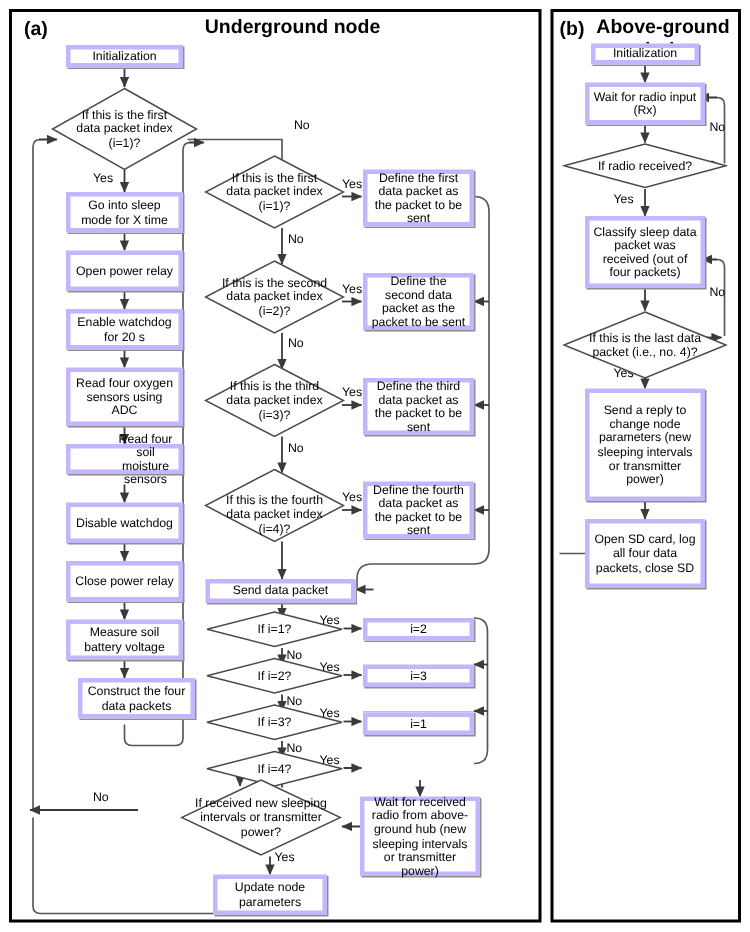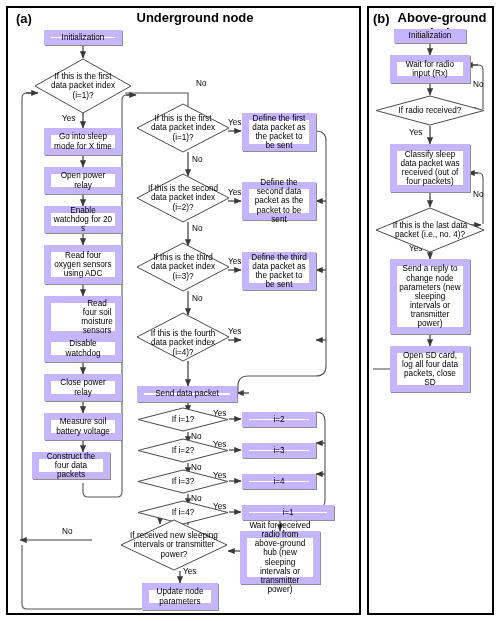--- a/index.html
+++ b/index.html
@@ -6,21 +6,21 @@
   body{font-family:"Liberation Sans",sans-serif;}
   #root{position:relative;width:500px;height:621px;background:#ffffff;overflow:hidden;}
   .panel{position:absolute;border:2px solid #000;box-sizing:border-box;background:#fff;}
   #panel-a{left:6px;top:6px;width:355px;height:609px;}
   #panel-b{left:367px;top:6px;width:127px;height:609px;}
   .panel-tag{position:absolute;font-weight:bold;font-size:13px;color:#000;}
   .panel-title{position:absolute;font-weight:bold;font-size:13px;color:#000;text-align:center;}
   .node{position:absolute;box-sizing:border-box;display:flex;align-items:center;
         justify-content:center;text-align:center;color:#000;font-size:8.2px;line-height:1.12;
         background:#fff;}
-  .proc{border:7px solid #c4b5fd;box-shadow:1px 1px 0 #8d8d8d;align-items:center;}
+  .proc{border:3px solid #c4b5fd;box-shadow:1px 1px 0 #8d8d8d;align-items:center;}
   .proc span{display:block;padding:0 2px;}
   .dec{background:transparent;border:none;}
   .dec .dtxt{position:relative;z-index:2;padding:0 2px;}
   .dec svg{position:absolute;left:0;top:0;width:100%;height:100%;z-index:1;}
   .lbl{position:absolute;font-size:8.2px;color:#000;background:transparent;white-space:nowrap;}
   svg.wires{position:absolute;left:0;top:0;width:500px;height:621px;overflow:visible;pointer-events:none;}
   .wire{fill:none;stroke:#555;stroke-width:1.1;}
   .wiredark{fill:none;stroke:#3a3a3a;stroke-width:1.2;}
 </style>
 </head>
@@ -141,33 +141,33 @@
     </div>
   <div class="node proc" style="left:44px;top:167px;width:78px;height:27px;">
       <span>Open power relay</span>
     </div>
   <div class="node proc" style="left:44px;top:206px;width:78px;height:27px;">
       <span>Enable watchdog for 20 s</span>
     </div>
   <div class="node proc" style="left:44px;top:245px;width:78px;height:39px;">
       <span>Read four oxygen sensors using ADC</span>
     </div>
-  <div class="node proc" style="left:44px;top:296px;width:78px;height:42px;padding-left:28px;">
+  <div class="node proc" style="left:44px;top:296px;width:78px;height:20px;padding-left:28px;">
       <span>Read four soil moisture sensors</span>
     </div>
   <div class="node proc" style="left:44px;top:335px;width:78px;height:27px;">
       <span>Disable watchdog</span>
     </div>
   <div class="node proc" style="left:44px;top:374px;width:78px;height:27px;">
       <span>Close power relay</span>
     </div>
   <div class="node proc" style="left:44px;top:413px;width:78px;height:27px;">
       <span>Measure soil battery voltage</span>
     </div>
-  <div class="node proc" style="left:32px;top:452px;width:78px;height:27px;">
+  <div class="node proc" style="left:52px;top:452px;width:78px;height:27px;">
       <span>Construct the four data packets</span>
     </div>
 
   <div class="node dec" style="left:136px;top:103px;width:94px;height:50px;">
     <svg viewBox="0 0 94 50" preserveAspectRatio="none">
         <polygon points="47,1 93,25 47,49 1,25" fill="#fff" stroke="#4a4a4a" stroke-width="1"></polygon>
       </svg>
     <div class="dtxt" style="width:74px;">If this is the first data packet index (i=1)?</div>
   </div>
   <div class="node dec" style="left:136px;top:173px;width:94px;height:50px;">
@@ -191,20 +191,23 @@
 
   <div class="node proc" style="left:242px;top:113px;width:74px;height:38px;">
       <span>Define the first data packet as the packet to be sent</span>
     </div>
   <div class="node proc" style="left:242px;top:182px;width:74px;height:38px;">
       <span>Define the second data packet as the packet to be sent</span>
     </div>
   <div class="node proc" style="left:242px;top:252px;width:74px;height:38px;">
       <span>Define the third data packet as the packet to be sent</span>
     </div>
+  <div class="node proc" style="left:242px;top:321px;width:74px;height:38px;">
+      <span>Define the fourth data packet as the packet to be sent</span>
+    </div>
 
   <div class="node proc" style="left:137px;top:386px;width:100px;height:16px;">
       <span>Send data packet</span>
     </div>
 
   <div class="node dec" style="left:137px;top:407px;width:92px;height:25px;">
     <svg viewBox="0 0 92 25" preserveAspectRatio="none">
         <polygon points="46,1 91,12.5 46,24 1,12.5" fill="#fff" stroke="#4a4a4a" stroke-width="1"></polygon>
       </svg>
     <div class="dtxt">If i=1?</div>
@@ -230,21 +233,21 @@
 
   <div class="node proc" style="left:242px;top:412px;width:74px;height:15px;">
       <span>i=2</span>
     </div>
   <div class="node proc" style="left:242px;top:443px;width:74px;height:15px;">
       <span>i=3</span>
     </div>
   <div class="node proc" style="left:242px;top:474px;width:74px;height:15px;">
       <span>i=4</span>
     </div>
-  <div class="node proc" style="left:242px;top:505px;width:92px;height:15px;">
+  <div class="node proc" style="left:242px;top:475px;width:74px;height:15px;">
       <span>i=1</span>
     </div>
 
   <div class="node proc" style="left:240px;top:531px;width:80px;height:53px;">
       <span>Wait for received radio from above-ground hub (new sleeping intervals or transmitter power)</span>
     </div>
 
   <div class="node dec" style="left:120px;top:519px;width:108px;height:52px;">
     <svg viewBox="0 0 108 52" preserveAspectRatio="none">
         <polygon points="54,1 107,26 54,51 1,26" fill="#fff" stroke="#4a4a4a" stroke-width="1"></polygon>

